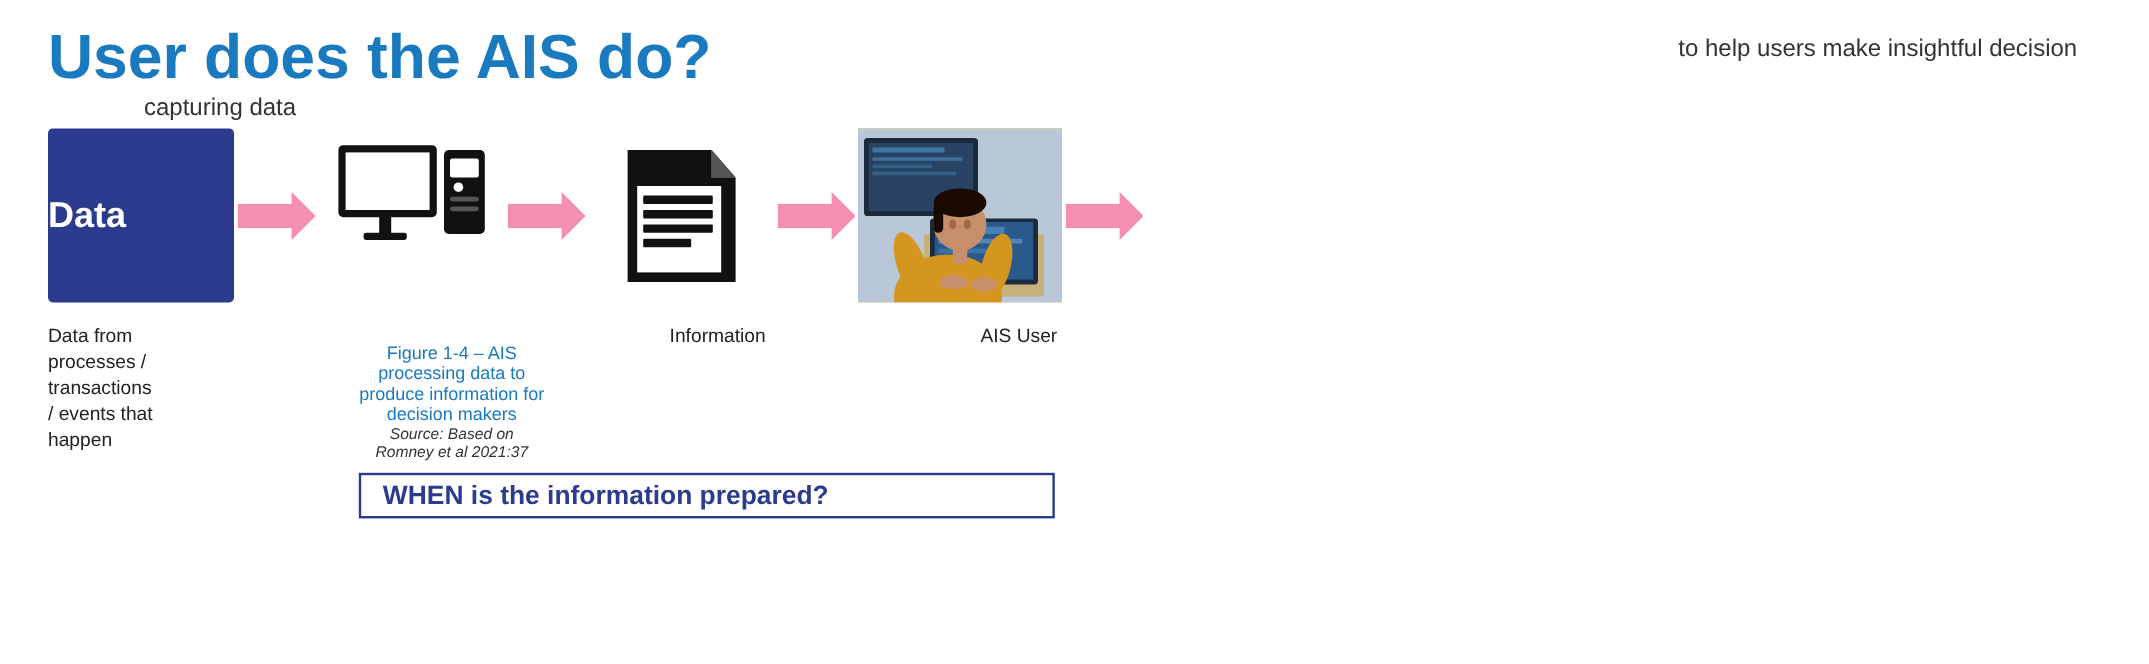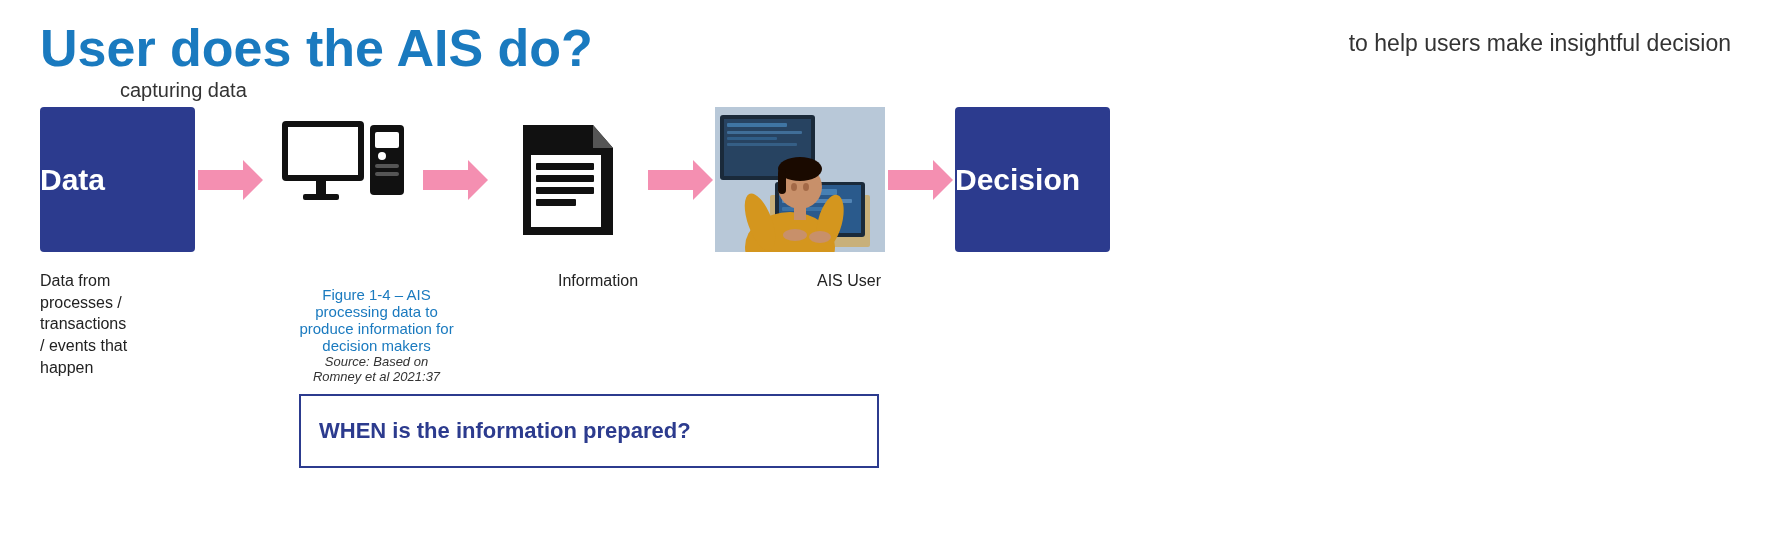--- a/index.html
+++ b/index.html
@@ -34,21 +34,21 @@
       color: #333;
       margin-left: 80px;
       margin-bottom: 4px;
     }
 
     .top-right-handwritten {
       position: absolute;
       top: 30px;
       right: 60px;
       font-family: 'Comic Sans MS', cursive, sans-serif;
-      font-size: 23px;
+      font-size: 20px;
       color: #333;
       text-align: right;
     }
 
     
     .flow-row {
       display: flex;
       align-items: center;
       gap: 0;
       margin-bottom: 18px;
@@ -269,41 +269,38 @@
         <ellipse cx="105" cy="130" rx="11" ry="6" fill="#c8906a"></ellipse>
       </svg>
     </div>
 
     <div class="arrow-pink">
       <svg viewBox="0 0 65 40" xmlns="http://www.w3.org/2000/svg">
         <polygon points="0,10 45,10 45,0 65,20 45,40 45,30 0,30" fill="#f48fb1"></polygon>
       </svg>
     </div>
 
-    <div class="flow-box">
-      <span>Decision</span>
-    </div>
 
   </div>
 
   <div class="labels-row">
 
     <div class="label-item label-data">
       <span>Data from<br>processes /<br>transactions<br>/ events that<br>happen</span>
     </div>
 
     <div class="label-arrow-space"></div>
 
     <div style="width:155px; flex-shrink:0;">
       <div class="figure-caption" style="margin-left:0; margin-top:16px;">
         <div class="figure-caption-title">Figure 1-4 – AIS processing data to produce information for decision makers</div>
         <div class="figure-caption-source">Source: Based on Romney et al 2021:37</div>
       </div>
 
-      <div style="border: 2.5px solid #2c3b8e; padding: 22px 18px; margin-top: 10px; width: 580px;">
+      <div style="border: 2.5px solid #2c3b8e; padding: 4px 18px; margin-top: 10px; width: 580px;">
         <span style="color:#2c3b8e; font-size:22px; font-weight:bold;">WHEN is the information prepared?</span>
       </div>
     </div>
 
     <div class="label-arrow-space"></div>
 
     <div class="label-item" style="width:155px; flex-shrink:0;">
       <span>Information</span>
     </div>
 

